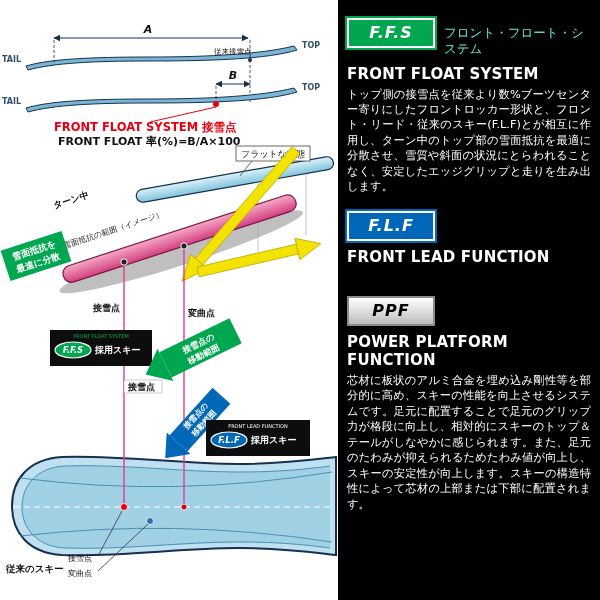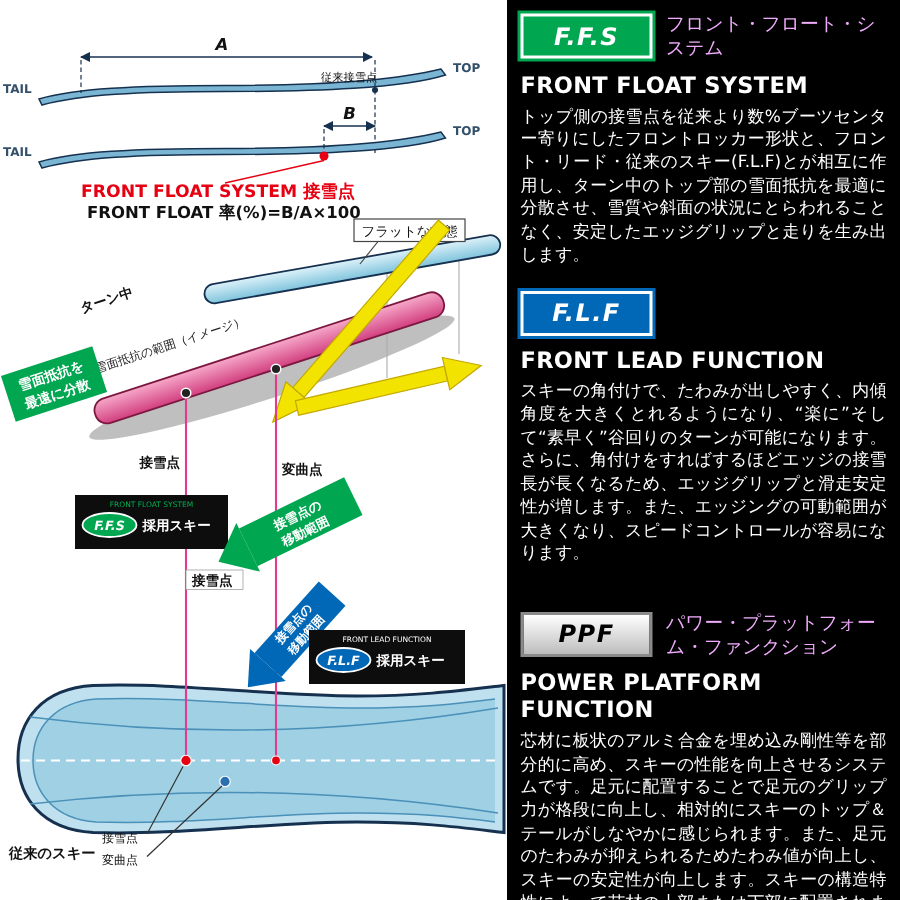--- a/index.html
+++ b/index.html
@@ -13,21 +13,21 @@
                background:#000;color:#fff;box-sizing:border-box;padding:8px 9px;}
   .sec{display:block;}
   .sec + .sec{margin-top:16px;}
   .sec.ppf{margin-top:30px;}
   .logo-row{display:flex;align-items:center;}
   .logo{width:84px;height:26px;flex:none;display:flex;align-items:center;justify-content:center;
         font-weight:bold;font-style:italic;font-size:16px;letter-spacing:1px;}
   .logo-ffs{background:#00a650;color:#fff;border:2px solid #fff;box-shadow:0 0 0 2px #00a650;}
   .logo-flf{background:#0068b7;color:#fff;border:2px solid #fff;box-shadow:0 0 0 2px #0068b7;}
   .logo-ppf{background:linear-gradient(#ffffff,#bdbdbd);color:#000;border:2px solid #8a8a8a;font-style:italic;}
-  .jp-title{margin-left:9px;font-size:12.5px;line-height:1.3;color:#f0abfc;}
+  .jp-title{margin-left:9px;font-size:12.5px;line-height:1.3;color:#5eead4;margin-top:17px;}
   .en-title{margin:7px 0 4px 0;font-size:15px;font-weight:bold;color:#fff;letter-spacing:.2px;}
   .body-text{margin:0;font-size:11.3px;line-height:1.37;color:#fff;text-align:justify;}
 </style>
 </head>
 <body>
 
 <div class="canvas">
 
   <div class="left-panel">
     <svg width="338" height="600" viewBox="0 0 338 600">
@@ -189,26 +189,24 @@
       </div>
       <h2 class="en-title">FRONT FLOAT SYSTEM</h2>
       <p class="body-text">トップ側の接雪点を従来より数%ブーツセンター寄りにしたフロントロッカー形状と、フロント・リード・従来のスキー(F.L.F)とが相互に作用し、ターン中のトップ部の雪面抵抗を最適に分散させ、雪質や斜面の状況にとらわれることなく、安定したエッジグリップと走りを生み出します。</p>
     </section>
 
     <section class="sec">
       <div class="logo-row">
         <div class="logo logo-flf">F.L.F</div>
       </div>
       <h2 class="en-title">FRONT LEAD FUNCTION</h2>
-      <p class="body-text">スキーの角付けで、たわみが出しやすく、内傾角度を大きくとれるようになり、“楽に”そして“素早く”谷回りのターンが可能になります。さらに、角付けをすればするほどエッジの接雪長が長くなるため、エッジグリップと滑走安定性が増します。また、エッジングの可動範囲が大きくなり、スピードコントロールが容易になります。</p>
     </section>
 
     <section class="sec ppf">
       <div class="logo-row">
         <div class="logo logo-ppf">PPF</div>
-        <div class="jp-title">パワー・プラットフォーム・ファンクション</div>
       </div>
       <h2 class="en-title">POWER PLATFORM FUNCTION</h2>
       <p class="body-text">芯材に板状のアルミ合金を埋め込み剛性等を部分的に高め、スキーの性能を向上させるシステムです。足元に配置することで足元のグリップ力が格段に向上し、相対的にスキーのトップ＆テールがしなやかに感じられます。また、足元のたわみが抑えられるためたわみ値が向上し、スキーの安定性が向上します。スキーの構造特性によって芯材の上部または下部に配置されます。</p>
     </section>
 
   </div>
 </div>
 
 </body></html>

